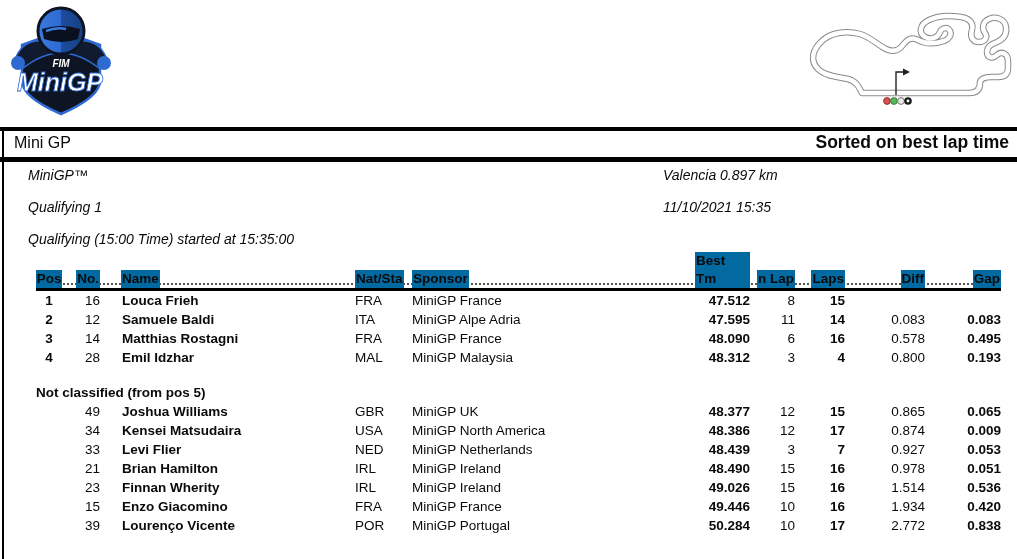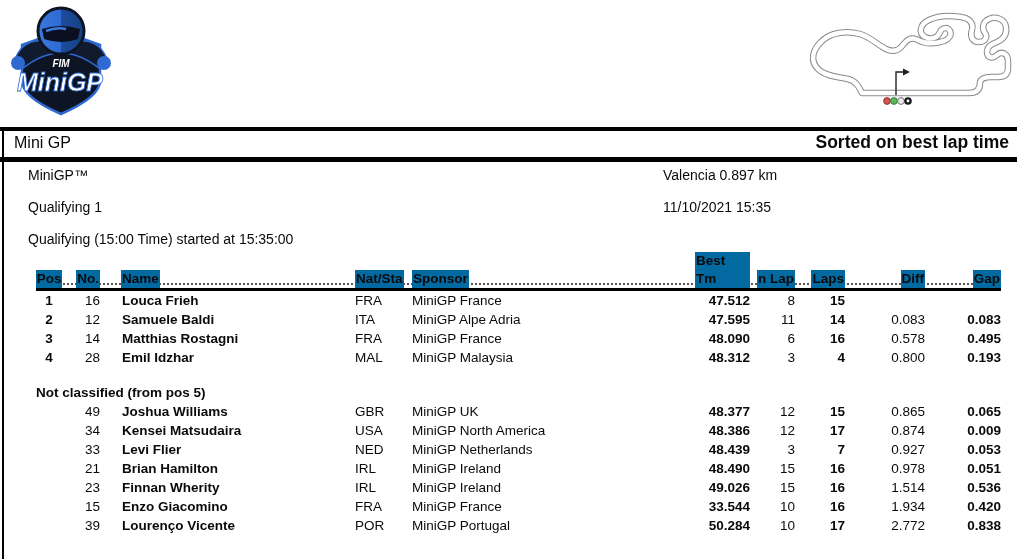--- a/index.html
+++ b/index.html
@@ -14,21 +14,21 @@
   
   .bar1{position:absolute;left:0;top:127px;width:1017px;height:4px;background:#000;}
   .bar2{position:absolute;left:0;top:157px;width:1017px;height:5px;background:#000;}
   .left-rule{position:absolute;left:2px;top:127px;width:2px;height:432px;background:#000;}
   .title-row{position:absolute;left:0;top:131px;width:1017px;height:23px;
     display:flex;justify-content:space-between;align-items:center;
     padding:0 8px 0 14px;box-sizing:border-box;}
   .title-left{font-size:16px;}
   .title-right{font-size:17.5px;font-weight:700;}
   
-  .info-line{position:absolute;left:0;width:867px;height:18px;font-size:14px;}
+  .info-line{position:absolute;left:0;width:867px;height:18px;font-size:14px;font-style:italic;}
   .info-line .l{position:absolute;left:28px;}
   .info-line .r{position:absolute;left:663px;}
   #info1{top:167px;} #info2{top:199px;} #info3{top:231px;text-align:right;}
   
   .table{position:absolute;left:36px;top:268px;width:965px;font-size:13.5px;}
   .trow{display:grid;grid-template-columns:26px 38px 255px 57px 283px 55px 45px 50px 80px 76px;
     height:19px;align-items:center;line-height:19px;}
   .c{white-space:nowrap;overflow:hidden;}
   .c.pos{text-align:center;font-weight:700;}
   .c.no{text-align:right;}
@@ -293,21 +293,21 @@
         <span class="c diff">1.514</span>
         <span class="c gap">0.536</span>
       </div>
 
       <div class="trow">
         <span class="c pos"></span>
         <span class="c no">15</span>
         <span class="c name">Enzo Giacomino</span>
         <span class="c nat">FRA</span>
         <span class="c sponsor">MiniGP France</span>
-        <span class="c best">33.544</span>
+        <span class="c best">49.446</span>
         <span class="c lap">10</span>
         <span class="c laps">16</span>
         <span class="c diff">1.934</span>
         <span class="c gap">0.420</span>
       </div>
 
       <div class="trow">
         <span class="c pos"></span>
         <span class="c no">39</span>
         <span class="c name">Lourenço Vicente</span>

